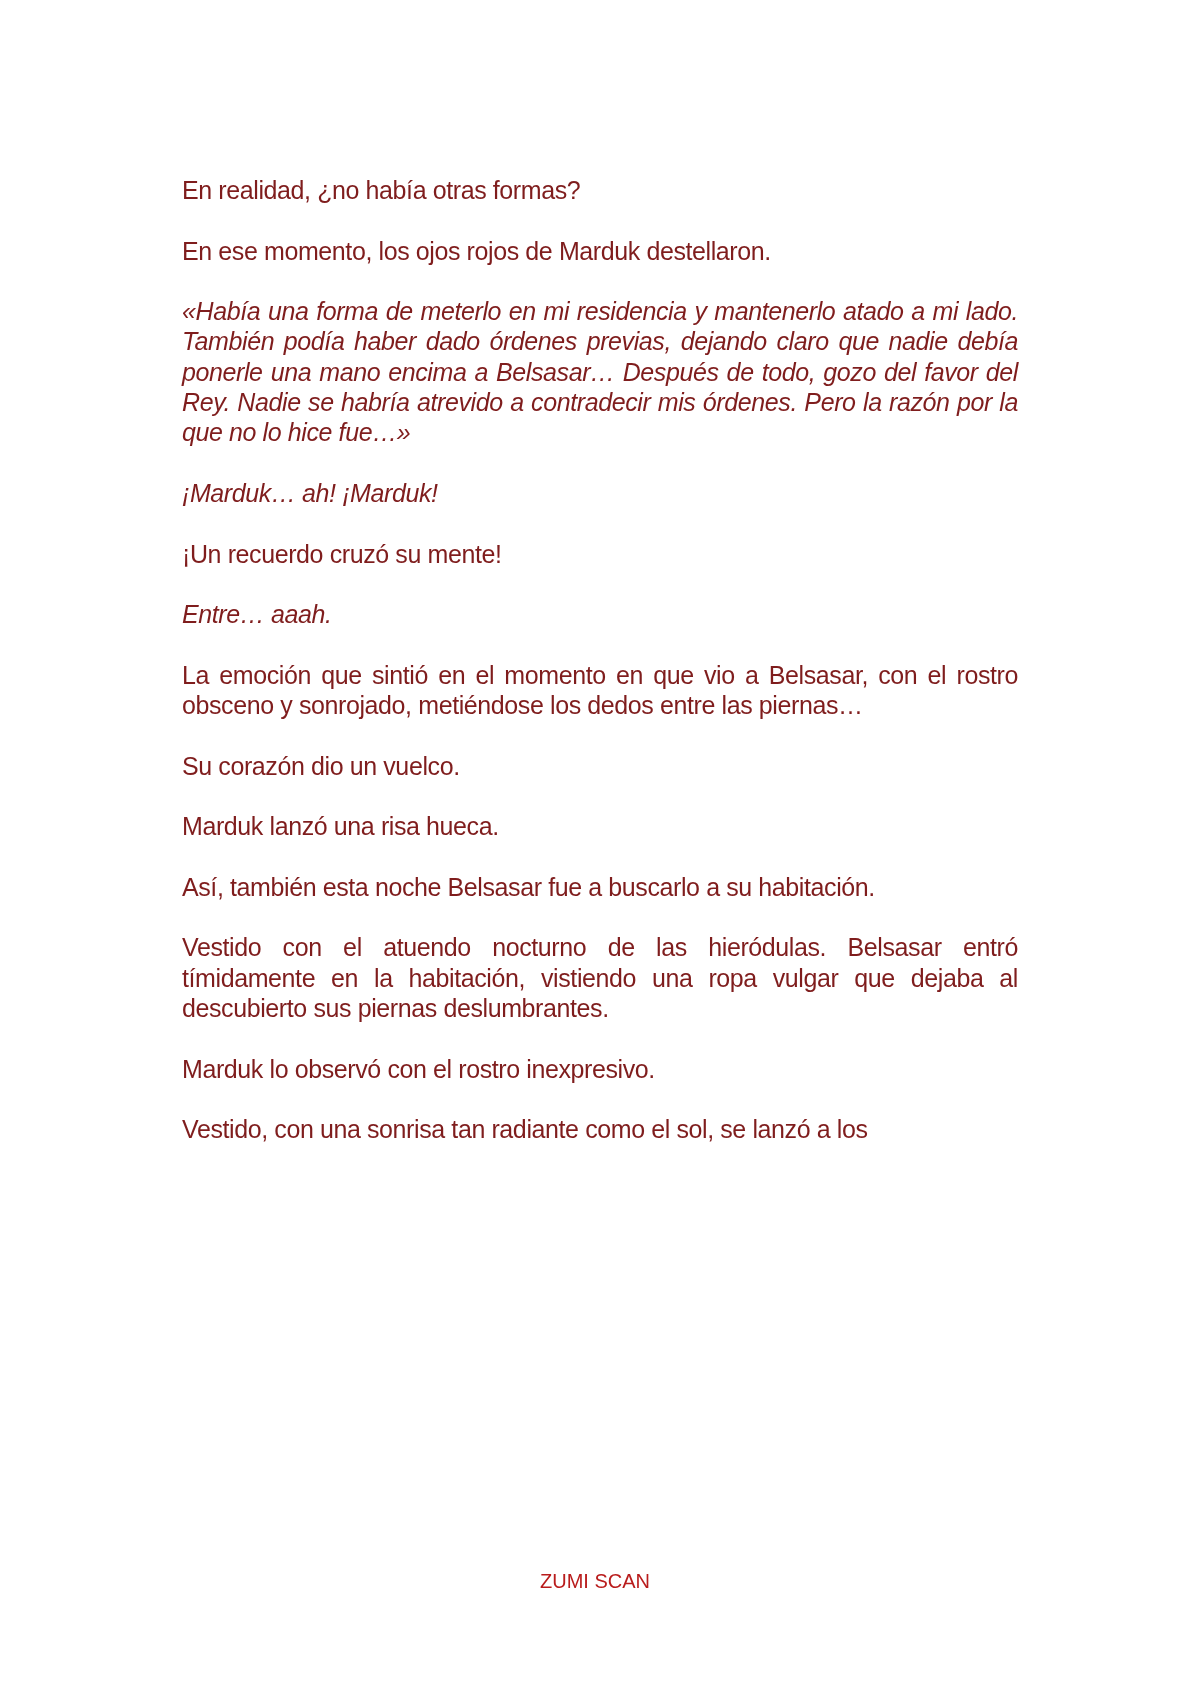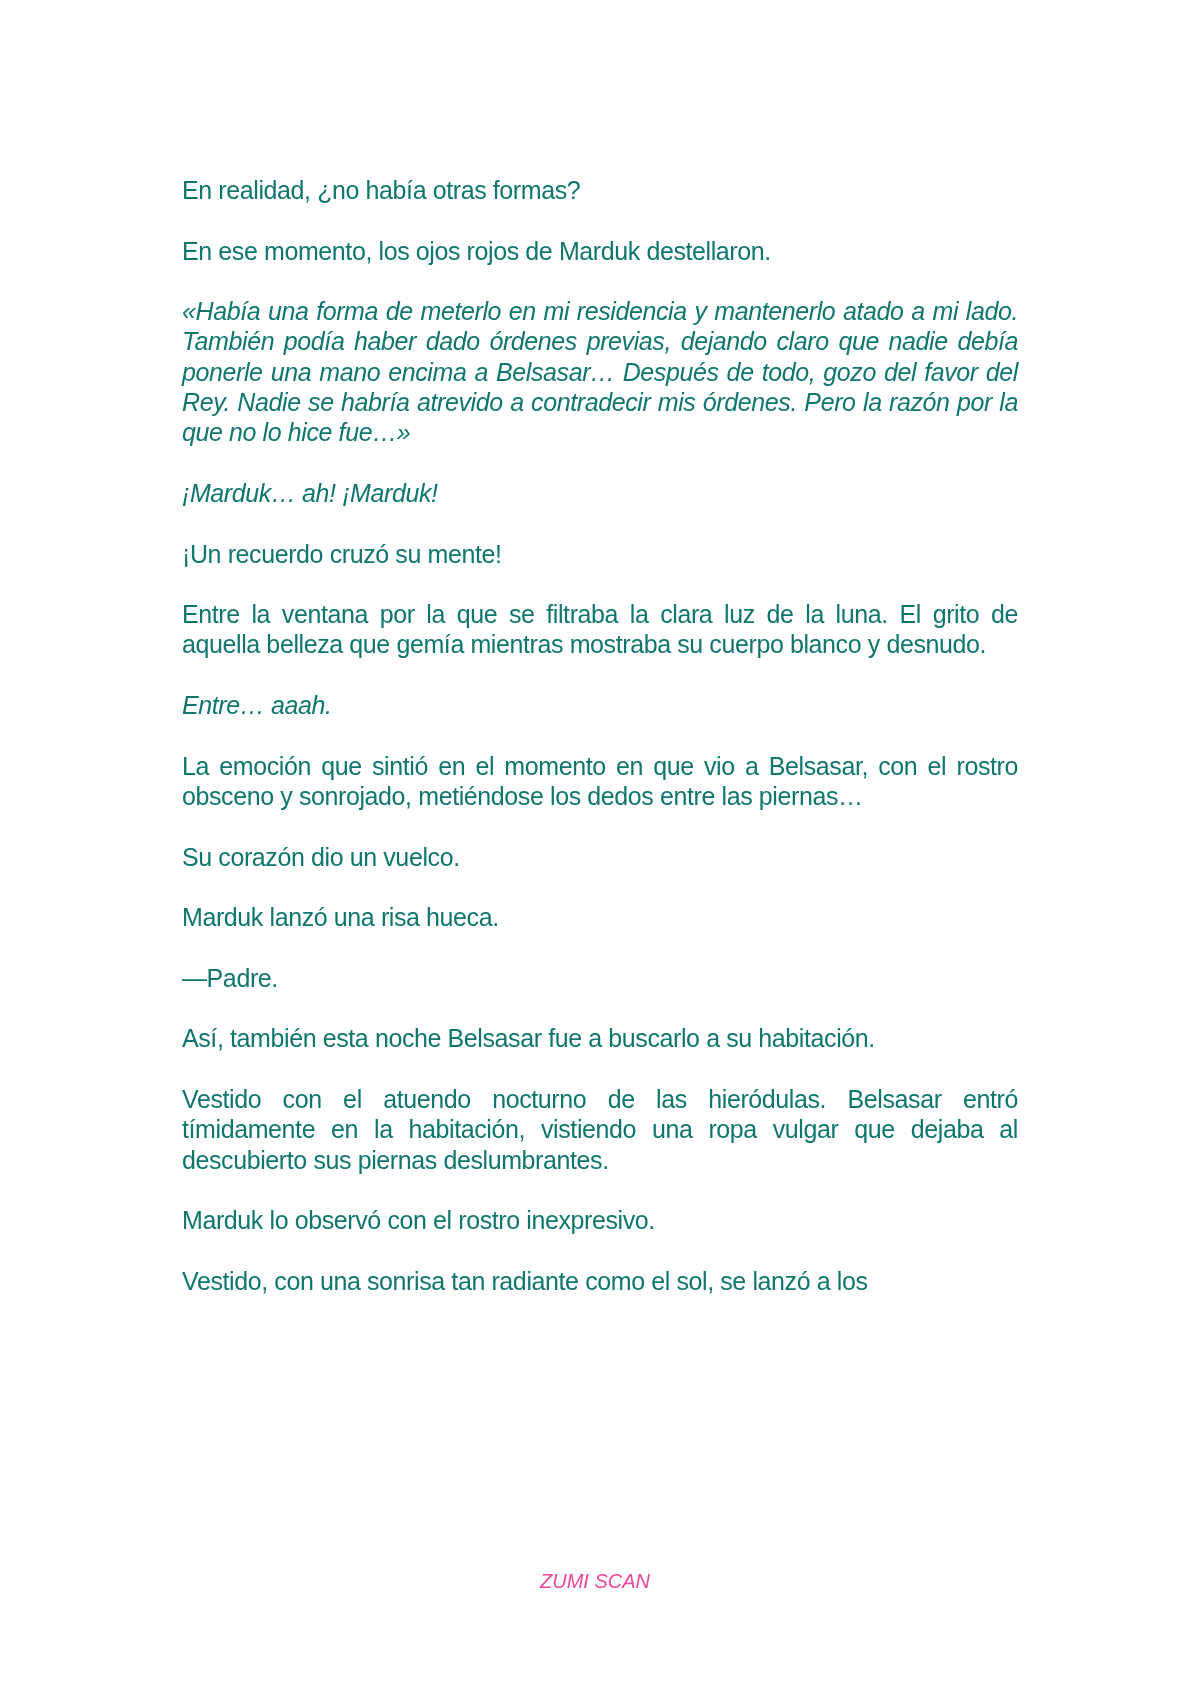--- a/index.html
+++ b/index.html
@@ -5,50 +5,47 @@
   html, body { margin: 0; padding: 0; background: #ffffff; }
   body { width: 1190px; height: 1682px; position: relative; overflow: hidden; }
   .page {
     position: absolute;
     left: 182px;
     top: 175px;
     width: 836px;
     font-family: "Liberation Sans", sans-serif;
     font-size: 25px;
     line-height: 30.3px;
-    color: #0f766e;
+    color: #7f1d1d;
     letter-spacing: -0.4px;
   }
   .para { margin: 0 0 30.3px 0; text-align: justify; text-align-last: left; }
   .para.italic { font-style: italic; }
   .footer {
     position: absolute;
     left: 0; right: 0;
     top: 1570px;
     text-align: center;
     font-family: "Liberation Sans", sans-serif;
     font-size: 20px;
-    color: #ec4899;
-    font-style: italic;
+    color: #b91c1c;
   }
 </style>
 </head>
 <body>
 
 <div class="page">
   <p class="para">En realidad, ¿no había otras formas?</p>
   <p class="para">En ese momento, los ojos rojos de Marduk destellaron.</p>
   <p class="para italic">«Había una forma de meterlo en mi residencia y mantenerlo atado a mi lado. También podía haber dado órdenes previas, dejando claro que nadie debía ponerle una mano encima a Belsasar… Después de todo, gozo del favor del Rey. Nadie se habría atrevido a contradecir mis órdenes. Pero la razón por la que no lo hice fue…»</p>
   <p class="para italic">¡Marduk… ah! ¡Marduk!</p>
   <p class="para">¡Un recuerdo cruzó su mente!</p>
-  <p class="para">Entre la ventana por la que se filtraba la clara luz de la luna. El grito de aquella belleza que gemía mientras mostraba su cuerpo blanco y desnudo.</p>
   <p class="para italic">Entre… aaah.</p>
   <p class="para">La emoción que sintió en el momento en que vio a Belsasar, con el rostro obsceno y sonrojado, metiéndose los dedos entre las piernas…</p>
   <p class="para">Su corazón dio un vuelco.</p>
   <p class="para">Marduk lanzó una risa hueca.</p>
-  <p class="para">—Padre.</p>
   <p class="para">Así, también esta noche Belsasar fue a buscarlo a su habitación.</p>
   <p class="para">Vestido con el atuendo nocturno de las hieródulas. Belsasar entró tímidamente en la habitación, vistiendo una ropa vulgar que dejaba al descubierto sus piernas deslumbrantes.</p>
   <p class="para">Marduk lo observó con el rostro inexpresivo.</p>
   <p class="para">Vestido, con una sonrisa tan radiante como el sol, se lanzó a los</p>
 </div>
 
 <div class="footer">ZUMI SCAN</div>
 
 </body></html>

